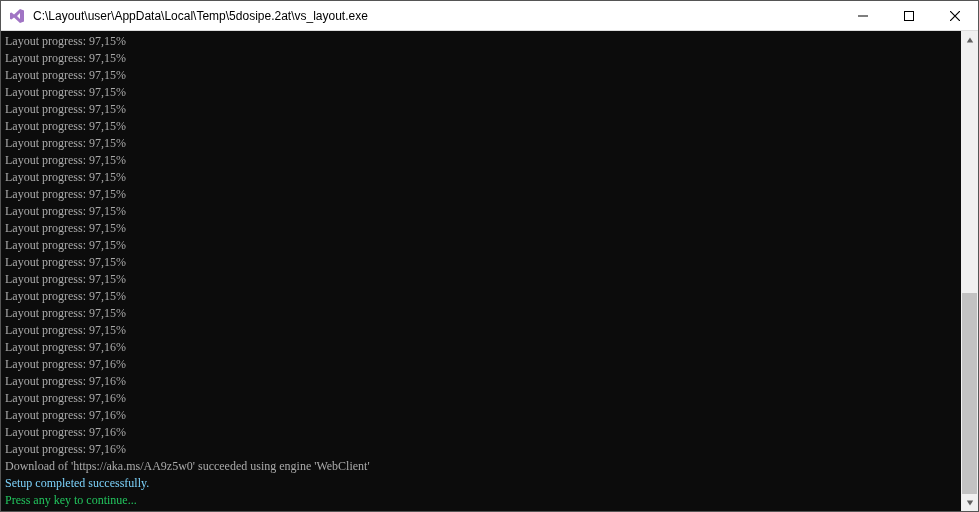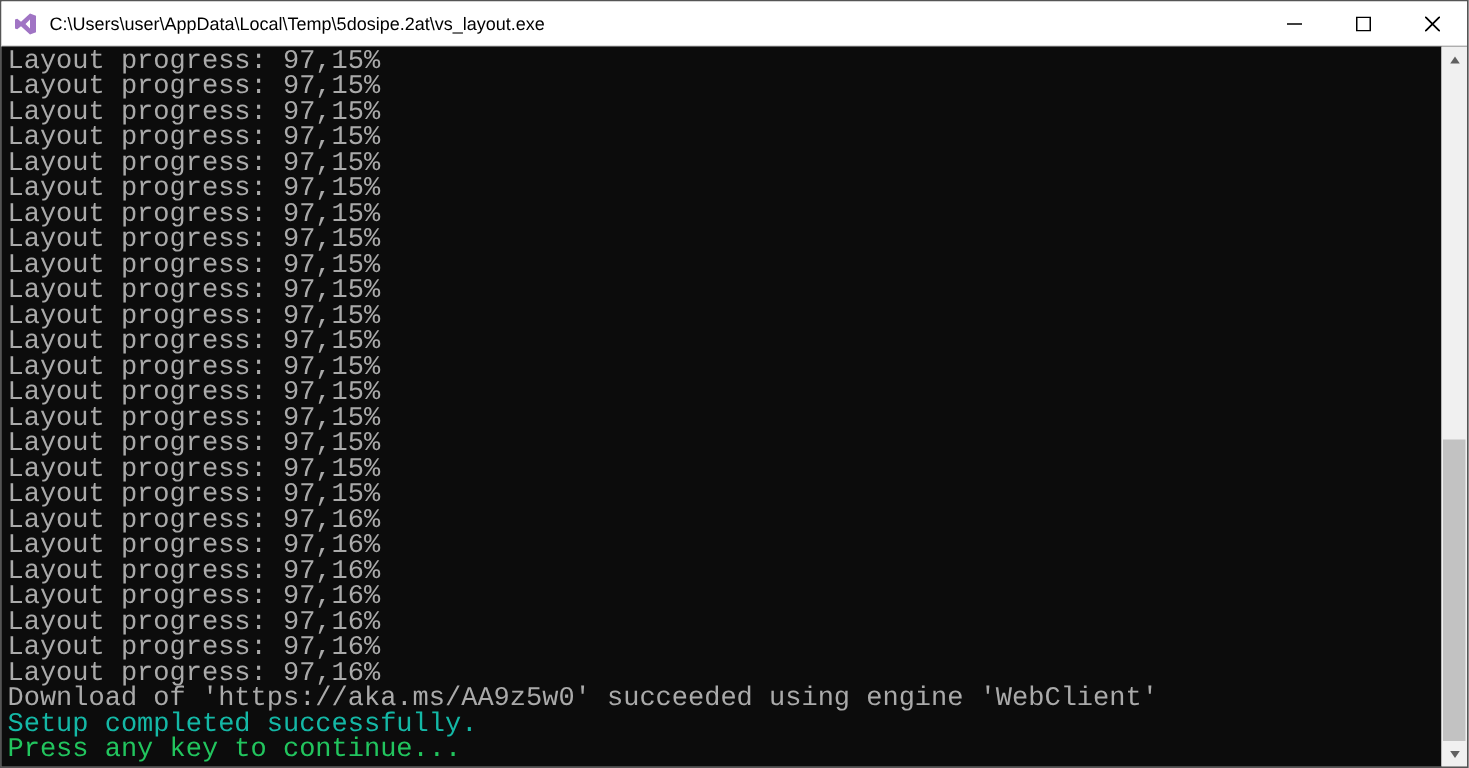--- a/index.html
+++ b/index.html
@@ -56,29 +56,29 @@
   .terminal-wrapper {
     flex: 1;
     display: flex;
     background: #0c0c0c;
     overflow: hidden;
   }
   .terminal {
     flex: 1;
     background: #0c0c0c;
     color: #aaa;
-    font-family: Liberation Mono, monospace;
-    font-size: 18px;
+    font-family: Liberation Serif, serif;
+    font-size: 12px;
     line-height: 17px;
     padding: 2px 4px 4px 4px;
     white-space: pre;
     overflow: hidden;
   }
   .terminal .line { display: block; }
-  .terminal .success { color: #14b8a6; }
+  .terminal .success { color: #7dd3fc; }
   .terminal .white { color: #22c55e; }
   .scrollbar {
     width: 17px;
     background: #f0f0f0;
     display: flex;
     flex-direction: column;
   }
   .scrollbar .arrow {
     height: 17px;
     display: flex;
@@ -105,21 +105,21 @@
 <body>
 
 <div class="window">
 
   <div class="titlebar">
     <span class="icon">
       <svg viewBox="0 0 16 16">
         <path d="M11 1 L15 2.5 L15 13.5 L11 15 L5 9.5 L2.5 11.5 L1 11 L1 5 L2.5 4.5 L5 6.5 Z M11 5 L8 8 L11 11 Z" fill="#a074c4"></path>
       </svg>
     </span>
-    <span class="title">C:\Users\user\AppData\Local\Temp\5dosipe.2at\vs_layout.exe</span>
+    <span class="title">C:\Layout\user\AppData\Local\Temp\5dosipe.2at\vs_layout.exe</span>
     <div class="controls">
       <div class="ctrl">
         <svg viewBox="0 0 10 10">
             <rect x="0" y="4.5" width="10" height="1" fill="#000"></rect>
           </svg>
       </div>
       <div class="ctrl">
         <svg viewBox="0 0 10 10">
             <rect x="0.5" y="0.5" width="9" height="9" fill="none" stroke="#000" stroke-width="1"></rect>
           </svg>

